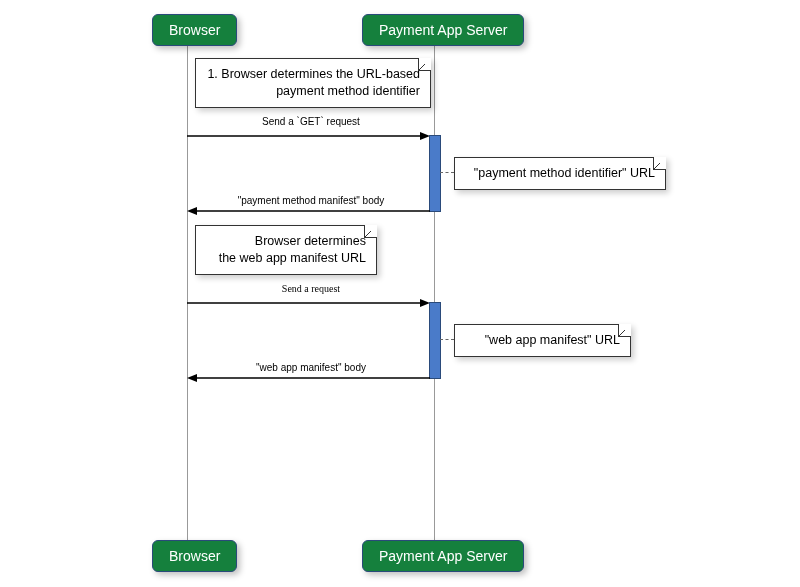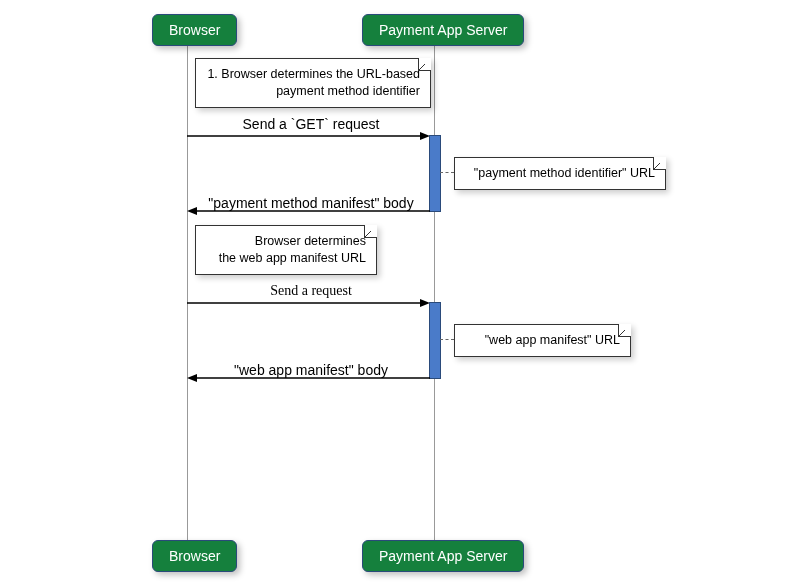--- a/index.html
+++ b/index.html
@@ -42,21 +42,21 @@
   .note .fold::before {
     content: "";
     position: absolute;
     top: 0; right: 0;
     width: 0; height: 0;
     border-top: 12px solid #fff;
     border-left: 12px solid transparent;
   }
   .msg-label {
     position: absolute;
-    font-size: 14px;
+    font-size: 10px;
     text-align: center;
   }
   .activation {
     position: absolute;
     width: 10px;
     background: #4a7bc9;
     border: 1px solid #2a4a7a;
   }
   svg.arrow { position: absolute; overflow: visible; }
   .dashline {

